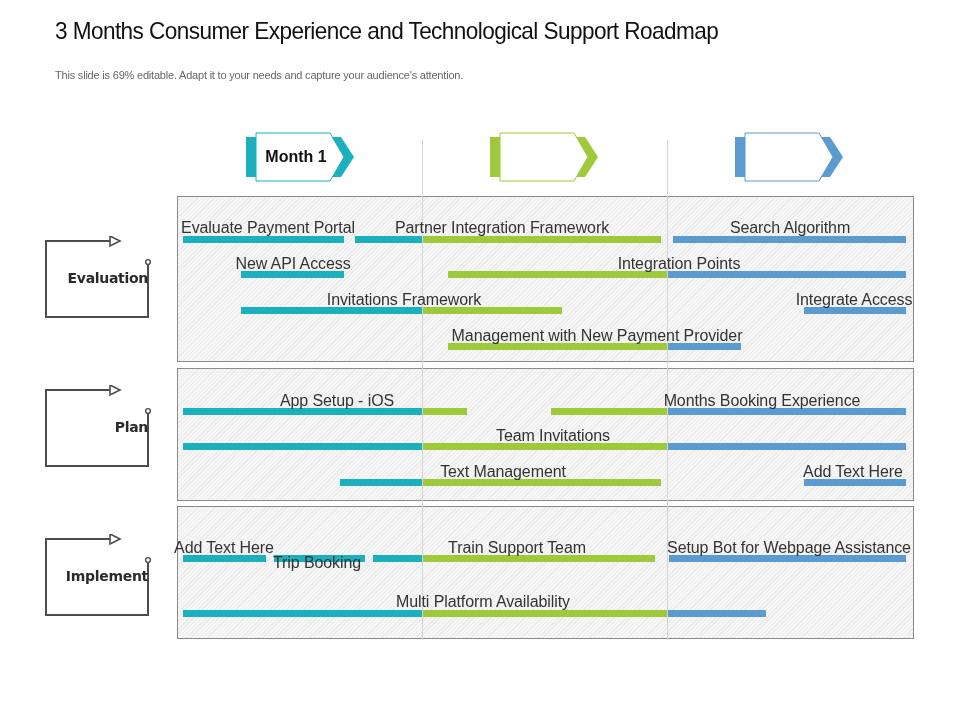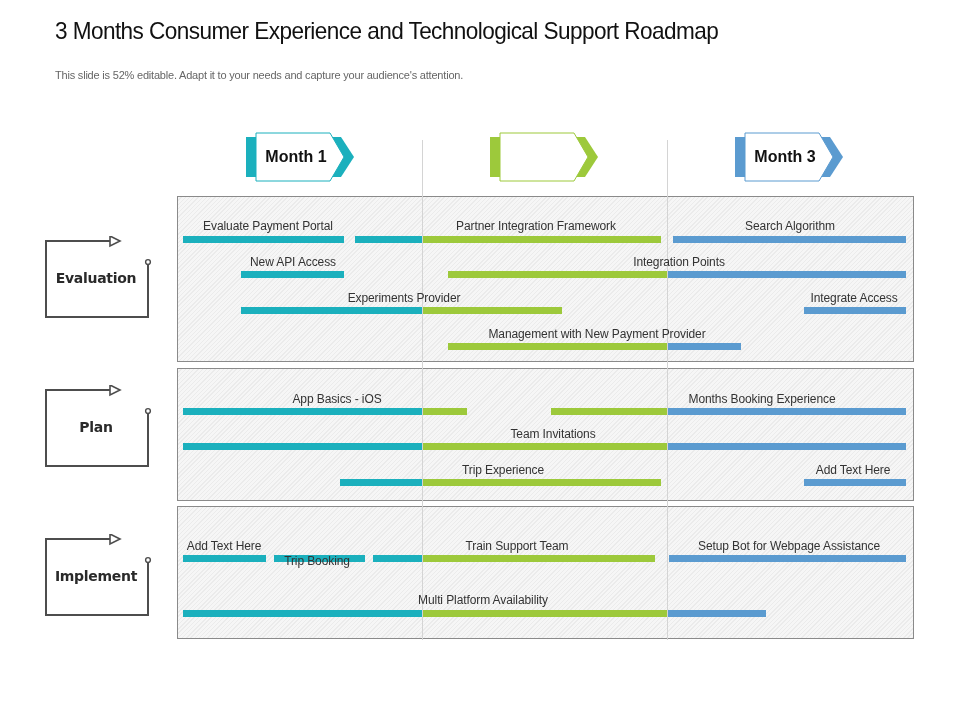--- a/index.html
+++ b/index.html
@@ -7,50 +7,49 @@
     body { position: relative; font-family: "Liberation Sans", sans-serif; color: #222; }
     .title { position: absolute; left: 55px; top: 17px; font-size: 24px; color: #111; letter-spacing: -0.6px; transform: scaleX(0.94); transform-origin: left top; white-space: nowrap; }
     .subtitle { position: absolute; left: 55px; top: 69px; font-size: 11px; color: #666; letter-spacing: -0.2px; white-space: nowrap; }
     .vline { position: absolute; top: 140px; bottom: 80px; width: 1px; background: #d4d4d4; z-index: 3; }
     .month { position: absolute; top: 132px; width: 110px; height: 50px; padding-left: 20px; }
     .month svg { position: absolute; left: 0; top: 0; }
     .month .label { position: absolute; left: 9px; top: 0; width: 88px; height: 50px; display: flex; align-items: center; justify-content: center; font-weight: bold; font-size: 16px; color: #111; padding-right: 6px; }
     .panel { position: absolute; left: 177px; width: 737px; border: 1px solid #8a8a8a;
       background: repeating-linear-gradient(135deg, #f6f6f6 0px, #f6f6f6 2px, #ebebeb 2px, #ebebeb 3px); }
     .bar { position: absolute; height: 7px; z-index: 2; }
-    .task-label { position: absolute; font-size: 12px; color: #333; white-space: nowrap; transform: translateX(-50%); z-index: 4; letter-spacing: -0.1px; }
+    .task-label { position: absolute; font-size: 16px; color: #333; white-space: nowrap; transform: translateX(-50%); z-index: 4; letter-spacing: -0.1px; }
     .stage { position: absolute; left: 44px; width: 106px; height: 78px; }
     .stage svg { position: absolute; left: 0; top: 0; }
-    .stage .stage-label { position: absolute; left: 0; width: 104px; top: 28px; text-align: center; font-weight: bold; font-size: 14px; color: #2a2a2a; font-family: "DejaVu Sans", sans-serif; letter-spacing: -0.3px; }
+    .stage .stage-label { position: absolute; left: 0; width: 104px; top: 28px; text-align: right; font-weight: bold; font-size: 14px; color: #2a2a2a; font-family: "DejaVu Sans", sans-serif; letter-spacing: -0.3px; }
   </style>
 </head>
 <body>
 
 <div class="title">3 Months Consumer Experience and Technological Support Roadmap</div>
-<div class="subtitle">This slide is 52% editable. Adapt it to your needs and capture your audience's attention.</div>
+<div class="subtitle">This slide is 69% editable. Adapt it to your needs and capture your audience's attention.</div>
 
 <div class="month" style="left:246px;">
   <svg width="110" height="50">
     <polygon points="0,5 95,5 108,25 95,45 0,45" fill="#1bb0bd"></polygon>
     <polygon points="10,1 84,1 98,25 84,49 10,49" fill="#ffffff" stroke="#1bb0bd" stroke-width="1"></polygon>
   </svg>
   <div class="label">Month 1</div>
 </div>
 <div class="month" style="left:490px;">
   <svg width="110" height="50">
     <polygon points="0,5 95,5 108,25 95,45 0,45" fill="#9dc93b"></polygon>
     <polygon points="10,1 84,1 98,25 84,49 10,49" fill="#ffffff" stroke="#9dc93b" stroke-width="1"></polygon>
   </svg>
 </div>
 <div class="month" style="left:735px;">
   <svg width="110" height="50">
     <polygon points="0,5 95,5 108,25 95,45 0,45" fill="#5b9bd0"></polygon>
     <polygon points="10,1 84,1 98,25 84,49 10,49" fill="#ffffff" stroke="#5b9bd0" stroke-width="1"></polygon>
   </svg>
-  <div class="label">Month 3</div>
 </div>
 
 <div class="panel" style="top:196px; height:166px;"></div>
 <div class="panel" style="top:368px; height:133px;"></div>
 <div class="panel" style="top:506px; height:133px;"></div>
 
 <div class="vline" style="left:422px;"></div>
 <div class="vline" style="left:667px;"></div>
 
 <div class="stage" style="top:236px;">
@@ -72,56 +71,56 @@
 <div class="stage" style="top:534px;">
   <svg width="112" height="84">
     <path d="M70,5 L2,5 L2,81 L104,81 L104,28" fill="none" stroke="#4d4d4d" stroke-width="2"></path>
     <polygon points="66,0 76,5 66,10" fill="#fff" stroke="#4d4d4d" stroke-width="1.6"></polygon>
     <circle cx="104" cy="26" r="2.4" fill="#fff" stroke="#4d4d4d" stroke-width="1.4"></circle>
   </svg>
   <div class="stage-label" style="top:34px;">Implement</div>
 </div>
 
 <div class="task-label" style="left:268px; top:219px;">Evaluate Payment Portal</div>
-<div class="task-label" style="left:536px; top:219px;">Partner Integration Framework</div>
+<div class="task-label" style="left:502px; top:219px;">Partner Integration Framework</div>
 <div class="task-label" style="left:790px; top:219px;">Search Algorithm</div>
 <div class="bar" style="left:183px; top:236px; width:161px; background:#1bb0bd;"></div>
 <div class="bar" style="left:355px; top:236px; width:68px; background:#1bb0bd;"></div>
 <div class="bar" style="left:423px; top:236px; width:238px; background:#9dc93b;"></div>
 <div class="bar" style="left:673px; top:236px; width:233px; background:#5b9bd0;"></div>
 
 <div class="task-label" style="left:293px; top:255px;">New API Access</div>
 <div class="task-label" style="left:679px; top:255px;">Integration Points</div>
 <div class="bar" style="left:241px; top:271px; width:103px; background:#1bb0bd;"></div>
 <div class="bar" style="left:448px; top:271px; width:219px; background:#9dc93b;"></div>
 <div class="bar" style="left:667px; top:271px; width:239px; background:#5b9bd0;"></div>
 
-<div class="task-label" style="left:404px; top:291px;">Experiments Provider</div>
+<div class="task-label" style="left:404px; top:291px;">Invitations Framework</div>
 <div class="task-label" style="left:854px; top:291px;">Integrate Access</div>
 <div class="bar" style="left:241px; top:307px; width:182px; background:#1bb0bd;"></div>
 <div class="bar" style="left:423px; top:307px; width:139px; background:#9dc93b;"></div>
 <div class="bar" style="left:804px; top:307px; width:102px; background:#5b9bd0;"></div>
 
 <div class="task-label" style="left:597px; top:327px;">Management with New Payment Provider</div>
 <div class="bar" style="left:448px; top:343px; width:219px; background:#9dc93b;"></div>
 <div class="bar" style="left:667px; top:343px; width:74px; background:#5b9bd0;"></div>
 
-<div class="task-label" style="left:337px; top:392px;">App Basics - iOS</div>
+<div class="task-label" style="left:337px; top:392px;">App Setup - iOS</div>
 <div class="task-label" style="left:762px; top:392px;">Months Booking Experience</div>
 <div class="bar" style="left:183px; top:408px; width:240px; background:#1bb0bd;"></div>
 <div class="bar" style="left:423px; top:408px; width:44px; background:#9dc93b;"></div>
 <div class="bar" style="left:551px; top:408px; width:116px; background:#9dc93b;"></div>
 <div class="bar" style="left:667px; top:408px; width:239px; background:#5b9bd0;"></div>
 
 <div class="task-label" style="left:553px; top:427px;">Team Invitations</div>
 <div class="bar" style="left:183px; top:443px; width:240px; background:#1bb0bd;"></div>
 <div class="bar" style="left:423px; top:443px; width:244px; background:#9dc93b;"></div>
 <div class="bar" style="left:667px; top:443px; width:239px; background:#5b9bd0;"></div>
 
-<div class="task-label" style="left:503px; top:463px;">Trip Experience</div>
+<div class="task-label" style="left:503px; top:463px;">Text Management</div>
 <div class="task-label" style="left:853px; top:463px;">Add Text Here</div>
 <div class="bar" style="left:340px; top:479px; width:83px; background:#1bb0bd;"></div>
 <div class="bar" style="left:423px; top:479px; width:238px; background:#9dc93b;"></div>
 <div class="bar" style="left:804px; top:479px; width:102px; background:#5b9bd0;"></div>
 
 <div class="task-label" style="left:224px; top:539px;">Add Text Here</div>
 <div class="task-label" style="left:317px; top:539px;margin-top:15px;">Trip Booking</div>
 <div class="task-label" style="left:517px; top:539px;">Train Support Team</div>
 <div class="task-label" style="left:789px; top:539px;">Setup Bot for Webpage Assistance</div>
 <div class="bar" style="left:183px; top:555px; width:83px; background:#1bb0bd;"></div>

